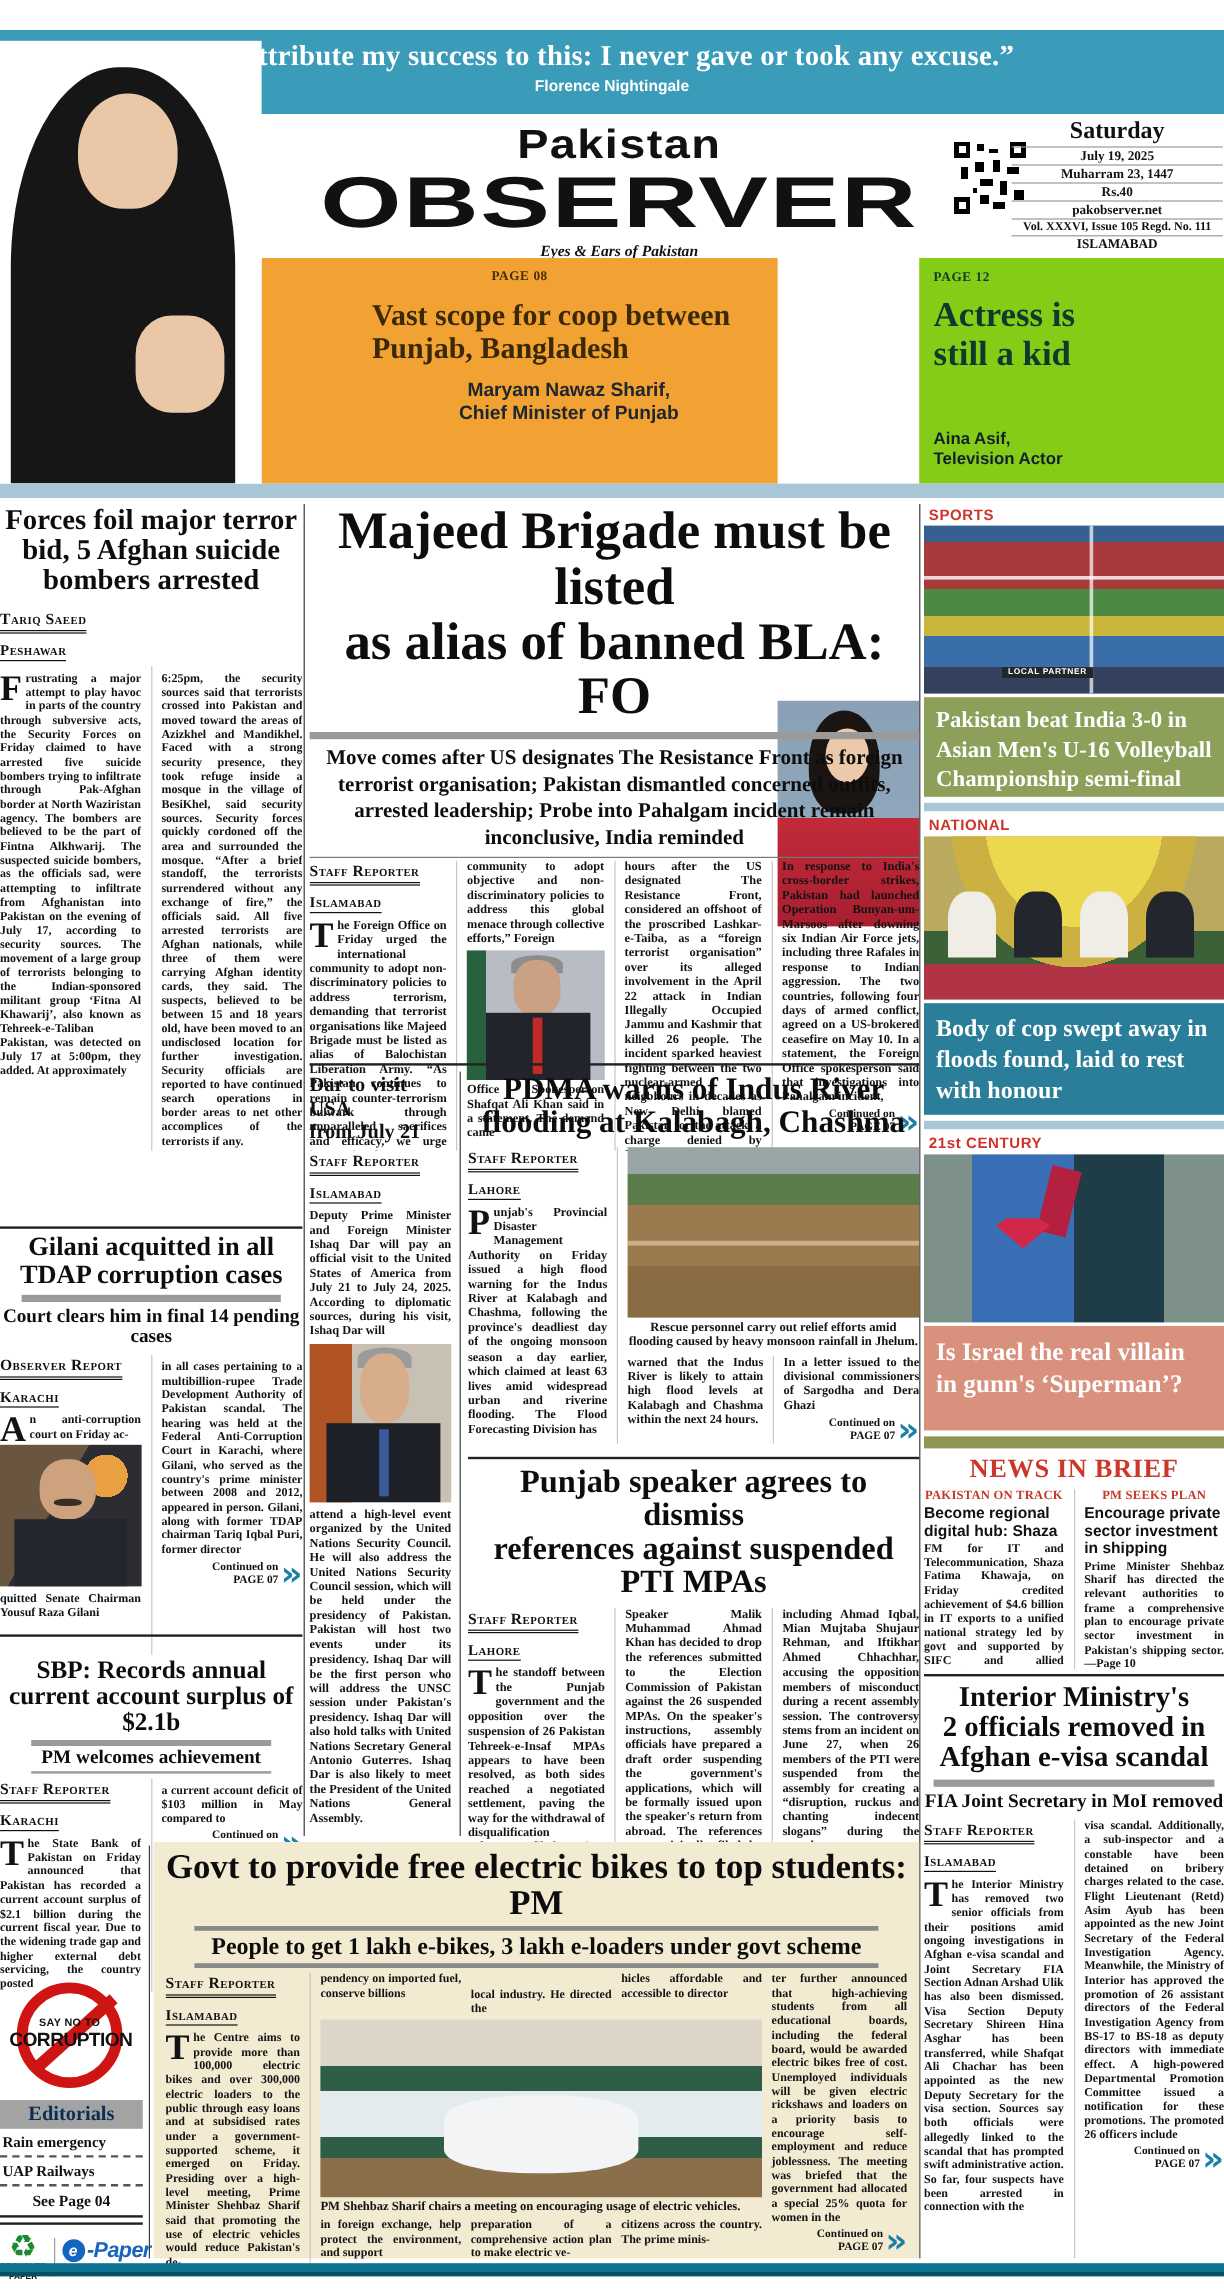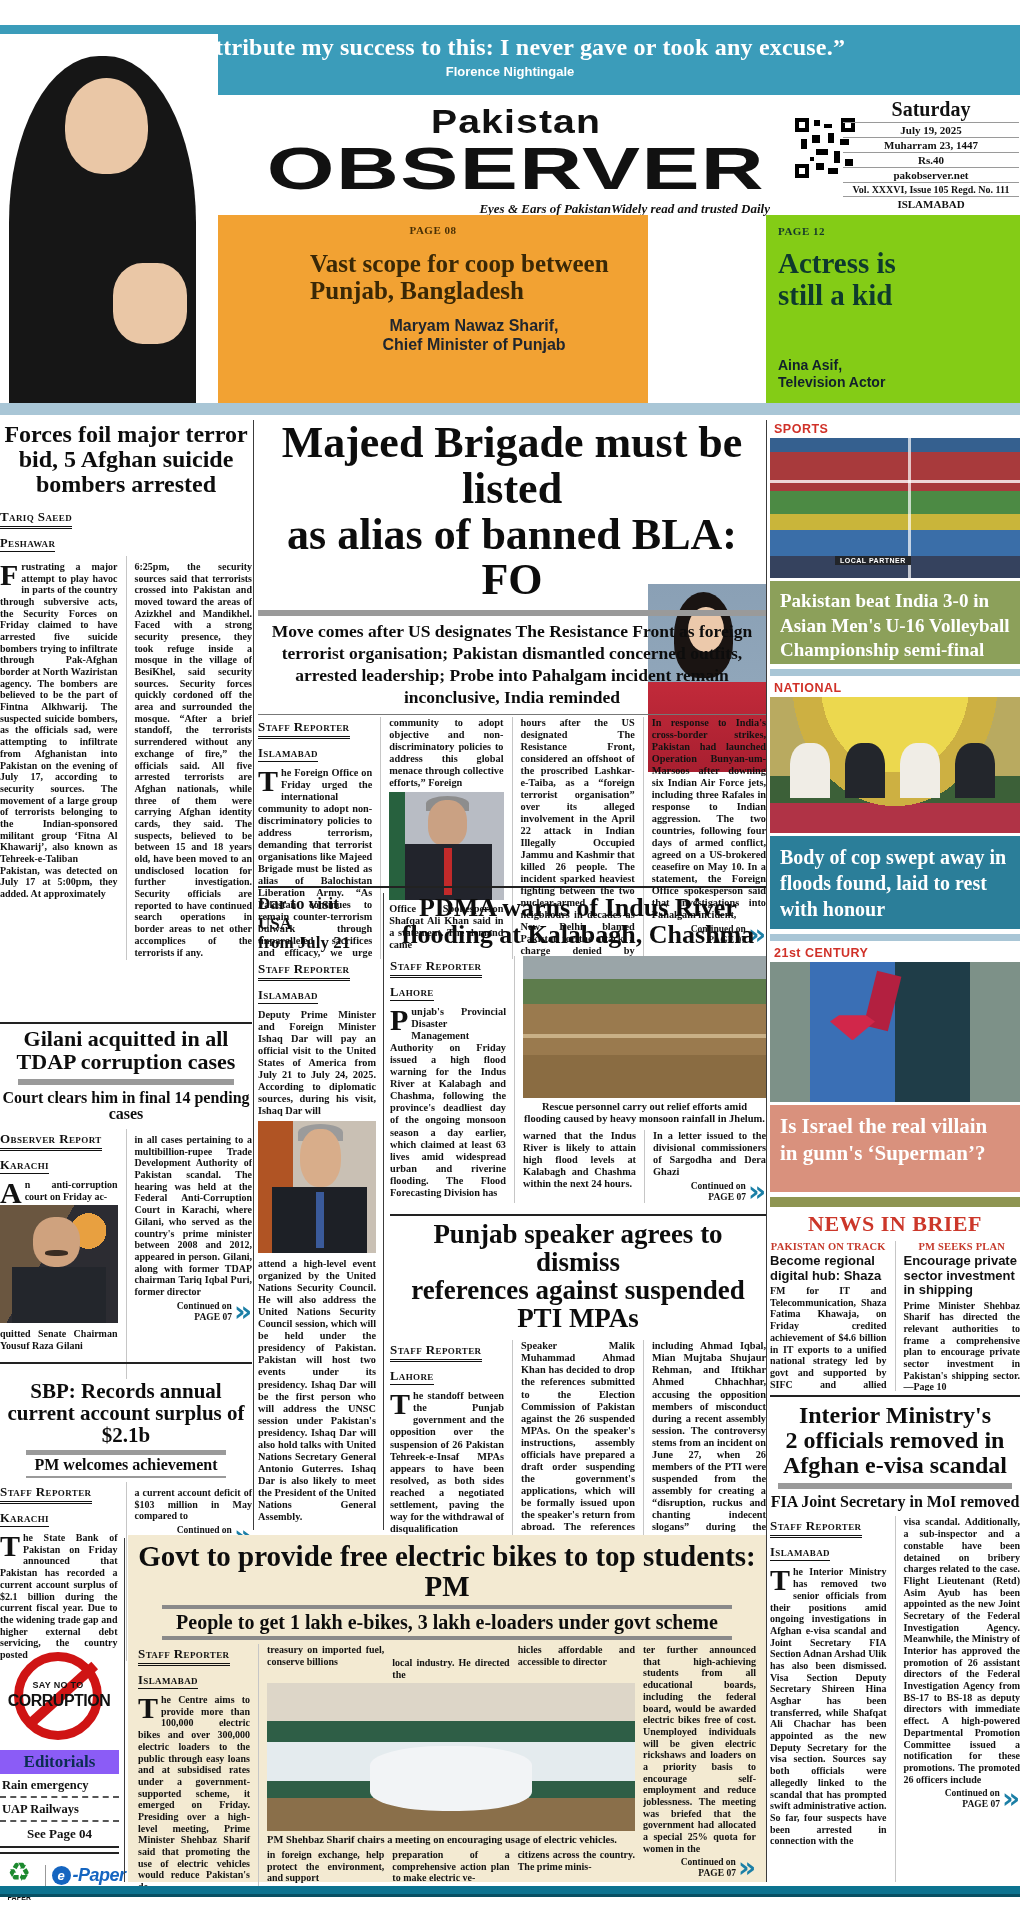--- a/index.html
+++ b/index.html
@@ -10,21 +10,21 @@
   
   .quote-banner{background:#3b9cba;color:#fff;text-align:center;padding-top:9px;box-sizing:border-box;}
   .quote-text{font-size:24px;font-weight:bold;letter-spacing:.2px;}
   .quote-author{font-size:13px;font-weight:bold;font-family:"Liberation Sans",sans-serif;margin-top:3px;}
 
   
   .mast-pakistan{font-family:"Liberation Sans",sans-serif;font-weight:bold;font-size:34px;letter-spacing:1px;
                  transform:scaleX(1.15);transform-origin:center;line-height:1;}
   .mast-observer{font-family:"Liberation Sans",sans-serif;font-weight:bold;font-size:60px;letter-spacing:1px;
                  transform:scaleX(1.45);transform-origin:center;line-height:.95;margin-top:2px;}
-  .taglines{display:flex;justify-content:flex-end;font-style:italic;font-weight:bold;font-size:13px;margin-top:4px;}
+  .taglines{display:flex;justify-content:flex-start;font-style:italic;font-weight:bold;font-size:13px;margin-top:4px;flex-direction:column;}
   .infobox{font-weight:bold;text-align:center;}
   .inforow{border-bottom:1px solid #9a9a9a;padding:1px 2px;font-size:11px;}
   .inforow.day{font-size:20px;padding:2px 0 1px;}
   .inforow.last{border-bottom:none;}
 
   
   .promo-page{font-size:11px;font-weight:bold;letter-spacing:.5px;color:#4a3005;}
   .promo-orange{background:#f2a233;box-sizing:border-box;}
   .promo-orange .title{font-size:25px;font-weight:bold;color:#3a2806;line-height:1.08;}
   .promo-orange .pname{font-family:Liberation Sans, sans-serif;font-weight:bold;font-size:16px;color:#20262e;line-height:1.2;text-align:center;}
@@ -109,21 +109,21 @@
   .photo-meeting{background:linear-gradient(180deg,#ddd6c8 0 26%,#2e5e46 26% 40%,#e4ebee 40% 66%,#2e5e46 66% 78%,#8a6f4a 78% 100%);}
   .photo-meeting .table{position:absolute;left:28%;top:42%;width:44%;height:44%;background:#f2f4f6;border-radius:45%/30%;}
 
   
   .nosign .circle{position:absolute;left:12px;top:0;width:88px;height:88px;border:9px solid #cf1414;border-radius:50%;box-sizing:border-box;}
   .nosign .slash{position:absolute;left:16px;top:38px;width:88px;height:10px;background:#cf1414;transform:rotate(-42deg);}
   .nosign .t1{position:absolute;left:0;top:28px;width:112px;text-align:center;font-family:"Liberation Sans",sans-serif;
               font-size:9px;font-weight:bold;letter-spacing:.3px;}
   .nosign .t2{position:absolute;left:-6px;top:40px;width:126px;text-align:center;font-family:"Liberation Sans",sans-serif;
               font-size:16px;font-weight:bold;letter-spacing:-.5px;}
-  .ed-banner{background:#8b5cf6;color:#0b2d52;font-weight:bold;text-align:center;font-size:17px;padding:2px 0;}
+  .ed-banner{background:#a3a3a3;color:#0b2d52;font-weight:bold;text-align:center;font-size:17px;padding:2px 0;}
   .ed-item{font-size:12.5px;font-weight:bold;padding:4px 2px 3px;border-bottom:2px dashed #555;}
   .ed-see{font-size:13px;font-weight:bold;text-align:center;padding:4px 0;border-bottom:2px solid #222;}
   .ep-row{display:flex;align-items:center;gap:6px;border-top:2px solid #222;padding-top:6px;}
   .recycle{color:#1c8a2e;font-size:26px;line-height:1;}
   .rec-label{font-size:7px;font-weight:bold;font-family:"Liberation Sans",sans-serif;line-height:1.1;}
   .ep-box{border-left:1px solid #999;padding-left:6px;}
   .ep-line{display:flex;align-items:center;gap:2px;}
   .ep-e{display:inline-flex;width:19px;height:19px;border-radius:50%;background:#1565c0;color:#fff;
         align-items:center;justify-content:center;font-weight:bold;font-style:italic;font-size:13px;font-family:"Liberation Sans",sans-serif;}
   .ep-label{color:#1565c0;font-weight:bold;font-style:italic;font-size:18px;font-family:"Liberation Sans",sans-serif;letter-spacing:-.5px;}
@@ -486,21 +486,21 @@
     <div class="hl" style="font-size:29px;">Govt to provide free electric bikes to top students: PM</div>
     <div class="sub hl" style="font-size:20px;">People to get 1 lakh e-bikes, 3 lakh e-loaders under govt scheme</div>
     <div style="display:flex;gap:8px;margin-top:4px;height:252px;overflow:hidden;">
       <div style="flex:0 0 112px;">
         <span class="byline">Staff Reporter</span><br>
         <span class="dateline">Islamabad</span>
         <div class="body-txt drop" style="font-size:10px;">The Centre aims to provide more than 100,000 electric bikes and over 300,000 electric loaders to the public through easy loans and at subsidised rates under a government-supported scheme, it emerged on Friday. Presiding over a high-level meeting, Prime Minister Shehbaz Sharif said that promoting the use of electric vehicles would reduce Pakistan's de-</div>
       </div>
       <div style="flex:1 1 auto;border-left:1px solid #c6c6c6;padding-left:8px;">
         <div style="display:flex;gap:8px;">
-          <div class="body-txt" style="flex:1;margin-top:0;font-size:10px;">treasury on imported fuel, conserve billions</div>
+          <div class="body-txt" style="flex:1;margin-top:0;font-size:10px;">pendency on imported fuel, conserve billions</div>
           <div class="body-txt" style="flex:1;margin-top:13px;font-size:10px;">local industry. He directed the</div>
           <div class="body-txt" style="flex:1;margin-top:0;font-size:10px;">hicles affordable and accessible to director</div>
         </div>
         <div class="photo photo-meeting" style="height:148px;margin-top:3px;">
           <div class="table"></div>
         </div>
         <div class="caption" style="text-align:left;">PM Shehbaz Sharif chairs a meeting on encouraging usage of electric vehicles.</div>
         <div style="display:flex;gap:8px;margin-top:2px;">
           <div class="body-txt" style="flex:1;margin-top:0;font-size:10px;">in foreign exchange, help protect the environment, and support</div>
           <div class="body-txt" style="flex:1;margin-top:0;font-size:10px;">preparation of a comprehensive action plan to make electric ve-</div>

